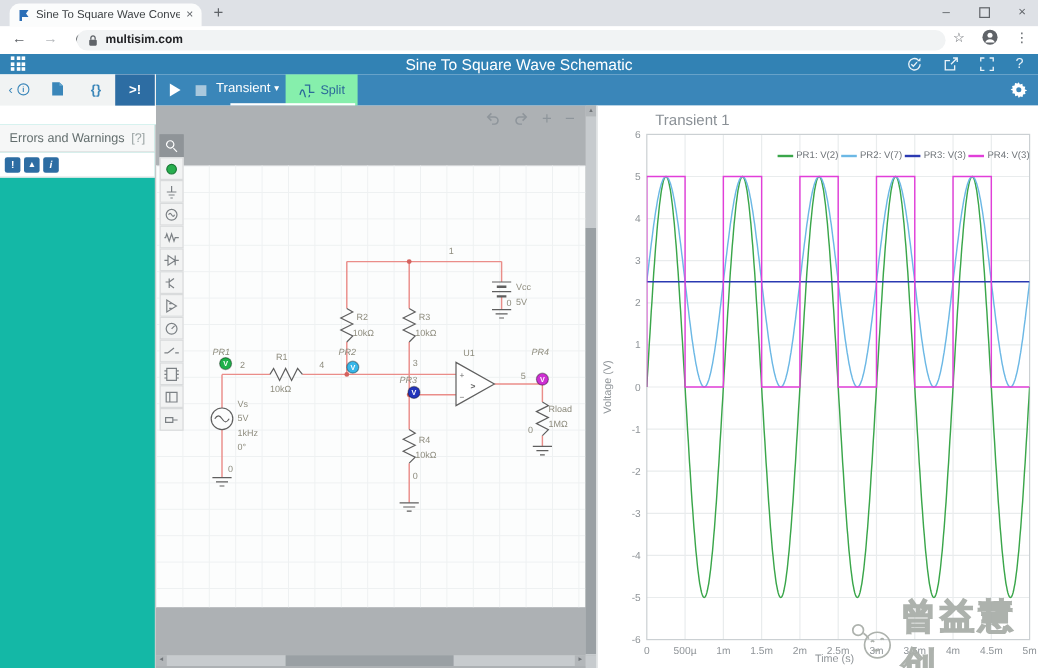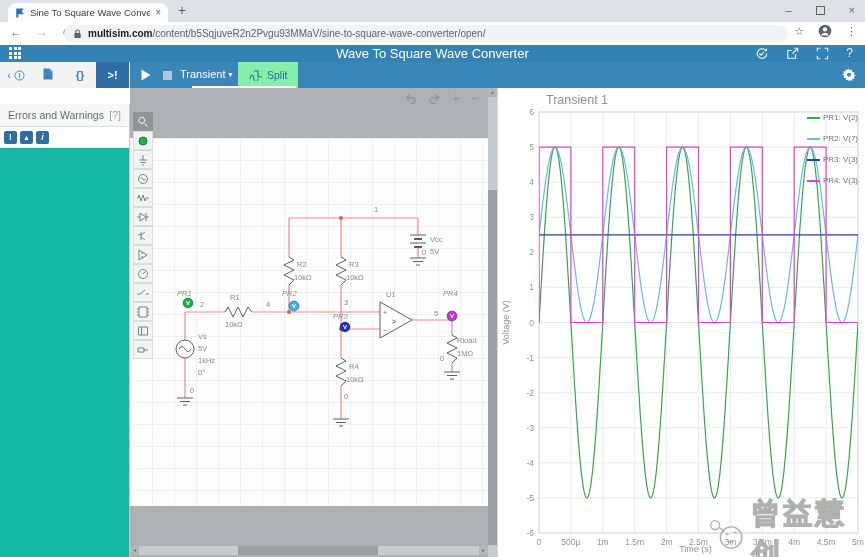--- a/index.html
+++ b/index.html
@@ -63,21 +63,21 @@
   .vsb{left:358px;top:0;width:9px;height:458px;background:#c7cbce}
   .vsb-thumb{left:0;top:102px;width:9px;height:355px;background:#9aa0a4}
   .vsb-up{left:0;top:0;width:9px;height:9px;background:#b3b7ba;color:#71767a;font-size:5px;text-align:center;line-height:9px}
   .hsb{left:0;top:458px;width:358px;height:9px;background:#c7cbce}
   .hsb-thumb{left:108px;top:0;width:140px;height:9px;background:#9aa0a4}
   .hsb-arrow{top:0;width:9px;height:9px;background:#b3b7ba;color:#71767a;font-size:6px;text-align:center;line-height:9px}
   .corner{left:358px;top:458px;width:9px;height:11px;background:#c7cbce}
   
   .grapher{left:497px;top:88px;width:368px;height:549px;background:#fff;border-left:1px solid #d5d8d9;box-sizing:border-box}
   .gtitle{left:48px;top:5px;font-size:12.5px;color:#8a9096}
-  .legend{right:7px;top:26px;display:flex;flex-direction:column;gap:13px}
+  .legend{right:7px;top:38px;display:flex;flex-direction:row;gap:2px}
   .lrow{display:flex;align-items:center;gap:3px}
   .ldash{width:13px;height:2px}
   .llabel{font-size:8px;color:#6f7479;line-height:8px}
   .wm{left:210px;top:406px;display:flex;align-items:center;gap:4px;opacity:.95}
   .wm-text{font-size:29px;font-weight:bold;letter-spacing:3px;color:rgba(255,255,255,.55);
            -webkit-text-stroke:1.2px #a9aea9}
   
   .reflbl{font:7.5px "Liberation Sans",sans-serif;fill:#8e8c7e}
   .nodelbl{font:7.5px "Liberation Sans",sans-serif;fill:#8e8c7e}
   .probelbl{font:italic 7.5px "Liberation Sans",sans-serif;fill:#8e8c7e}
@@ -114,21 +114,20 @@
     <path d="M11.5 7a4.5 4.5 0 1 1-1.5-3.3" stroke="#5f6368" stroke-width="1.4" fill="none"></path>
     <path d="M10 0.5v3.5h-3.5z" fill="#5f6368"></path>
   </svg>
 </div>
 <div class="abs omnibox">
   <svg width="9" height="10" viewBox="0 0 10 11">
     <rect x="1.5" y="4.5" width="7" height="5.5" rx="1" fill="#5f6368"></rect>
     <path d="M3 4.5V3a2 2 0 0 1 4 0v1.5" stroke="#5f6368" stroke-width="1.2" fill="none"></path>
   </svg>
   <span class="domain">multisim.com</span>
-    <span class="path">/content/b5SqjuveR2n2Pvgu93MMaV/sine-to-square-wave-converter/open/</span>
 </div>
 <div class="abs urlactions">
   <span>☆</span>
   <svg width="14" height="14" viewBox="0 0 16 16">
     <circle cx="8" cy="8" r="7.2" fill="#5f6368"></circle>
     <circle cx="8" cy="6.2" r="2.4" fill="#fff"></circle>
     <path d="M3.4 13a5 5 0 0 1 9.2 0z" fill="#fff"></path>
   </svg>
   <span>⋮</span>
 </div>
@@ -138,21 +137,21 @@
   <i></i>
     <i></i>
     <i></i>
     <i></i>
     <i></i>
     <i></i>
     <i></i>
     <i></i>
     <i></i>
 </div>
-<div class="abs apptitle">Wave To Square Wave Converter</div>
+<div class="abs apptitle">Sine To Square Wave Schematic</div>
 <div class="abs hicons">
   <svg width="14" height="13" viewBox="0 0 16 15">
     <path d="M13.5 7.5a5.5 5.5 0 1 1-2-4.2" stroke="#e8f2f8" stroke-width="1.3" fill="none"></path>
     <path d="M13.8 1.2v3.4h-3.4z" fill="#e8f2f8"></path>
     <path d="M5 7.5l2 2 3.5-4" stroke="#e8f2f8" stroke-width="1.3" fill="none"></path>
   </svg>
   <svg width="13" height="13" viewBox="0 0 15 15">
     <path d="M11 8.5V13H2V4h4.5" stroke="#e8f2f8" stroke-width="1.3" fill="none"></path>
     <path d="M7.5 7.5L13.5 1.5M9.5 1.5h4v4" stroke="#e8f2f8" stroke-width="1.3" fill="none"></path>
   </svg>

